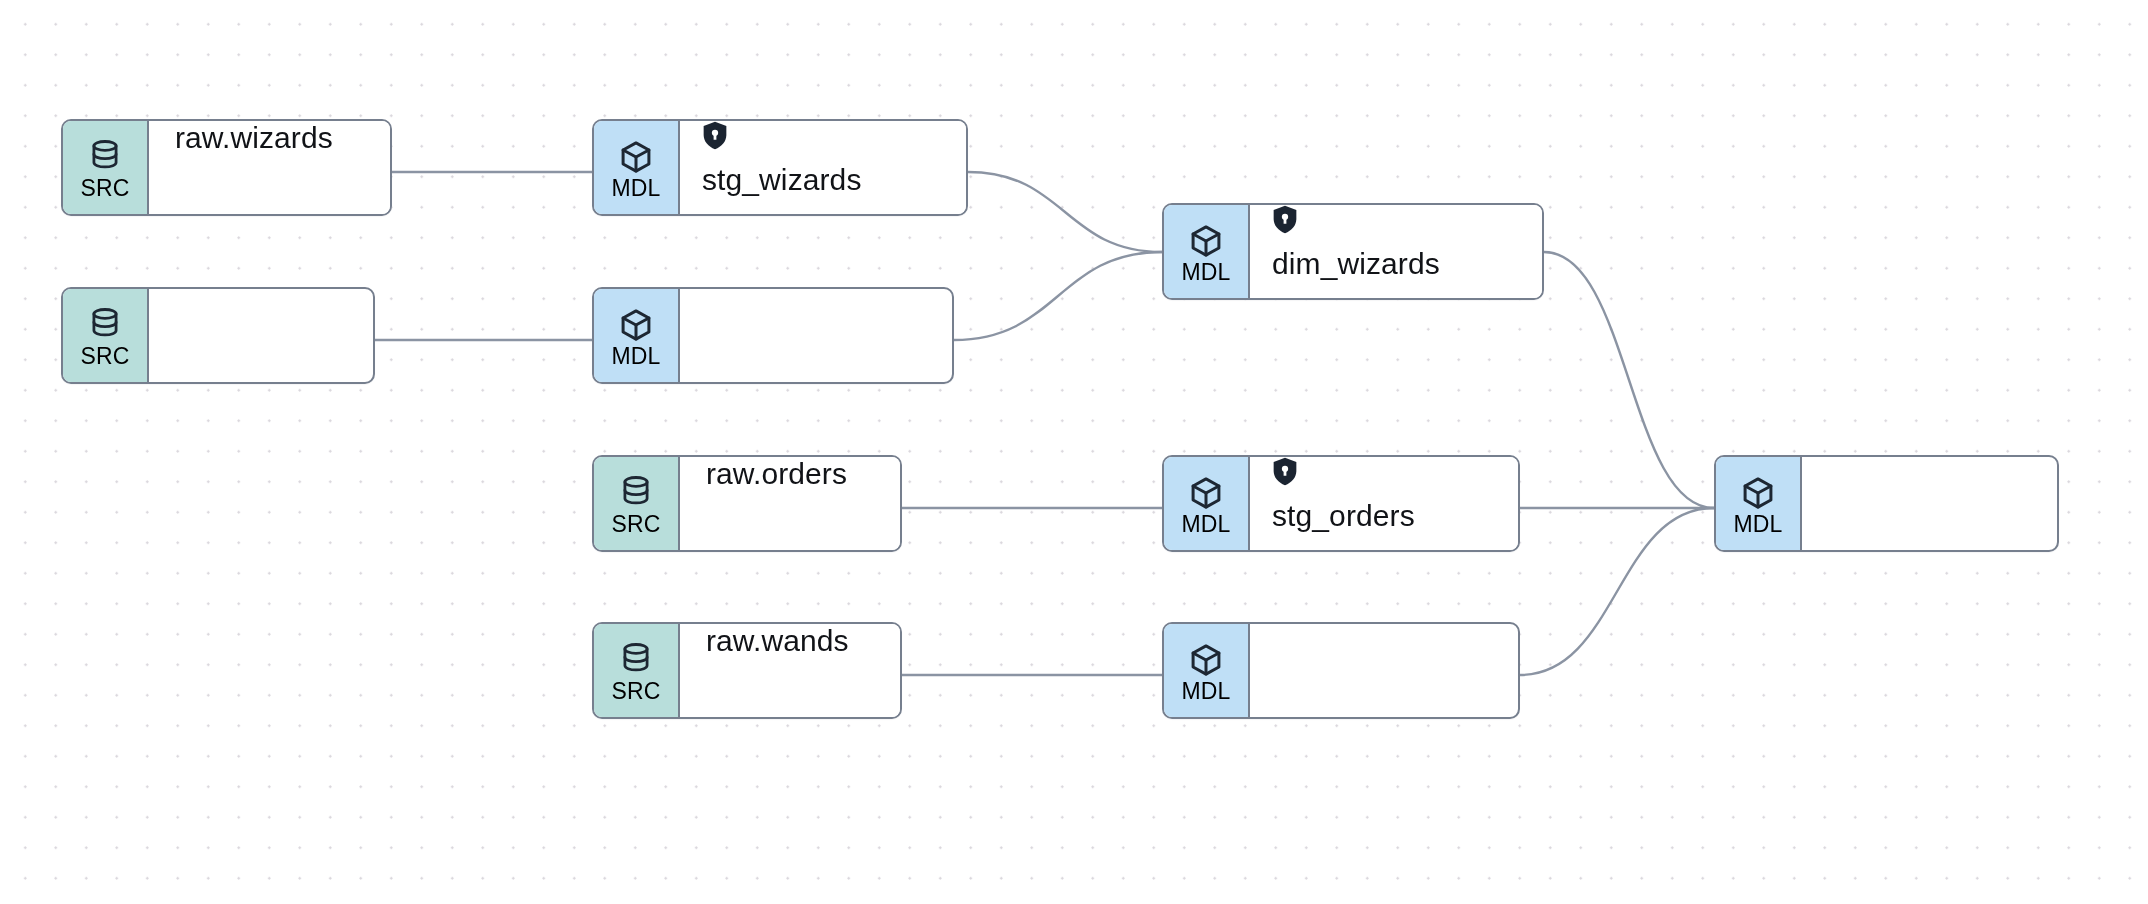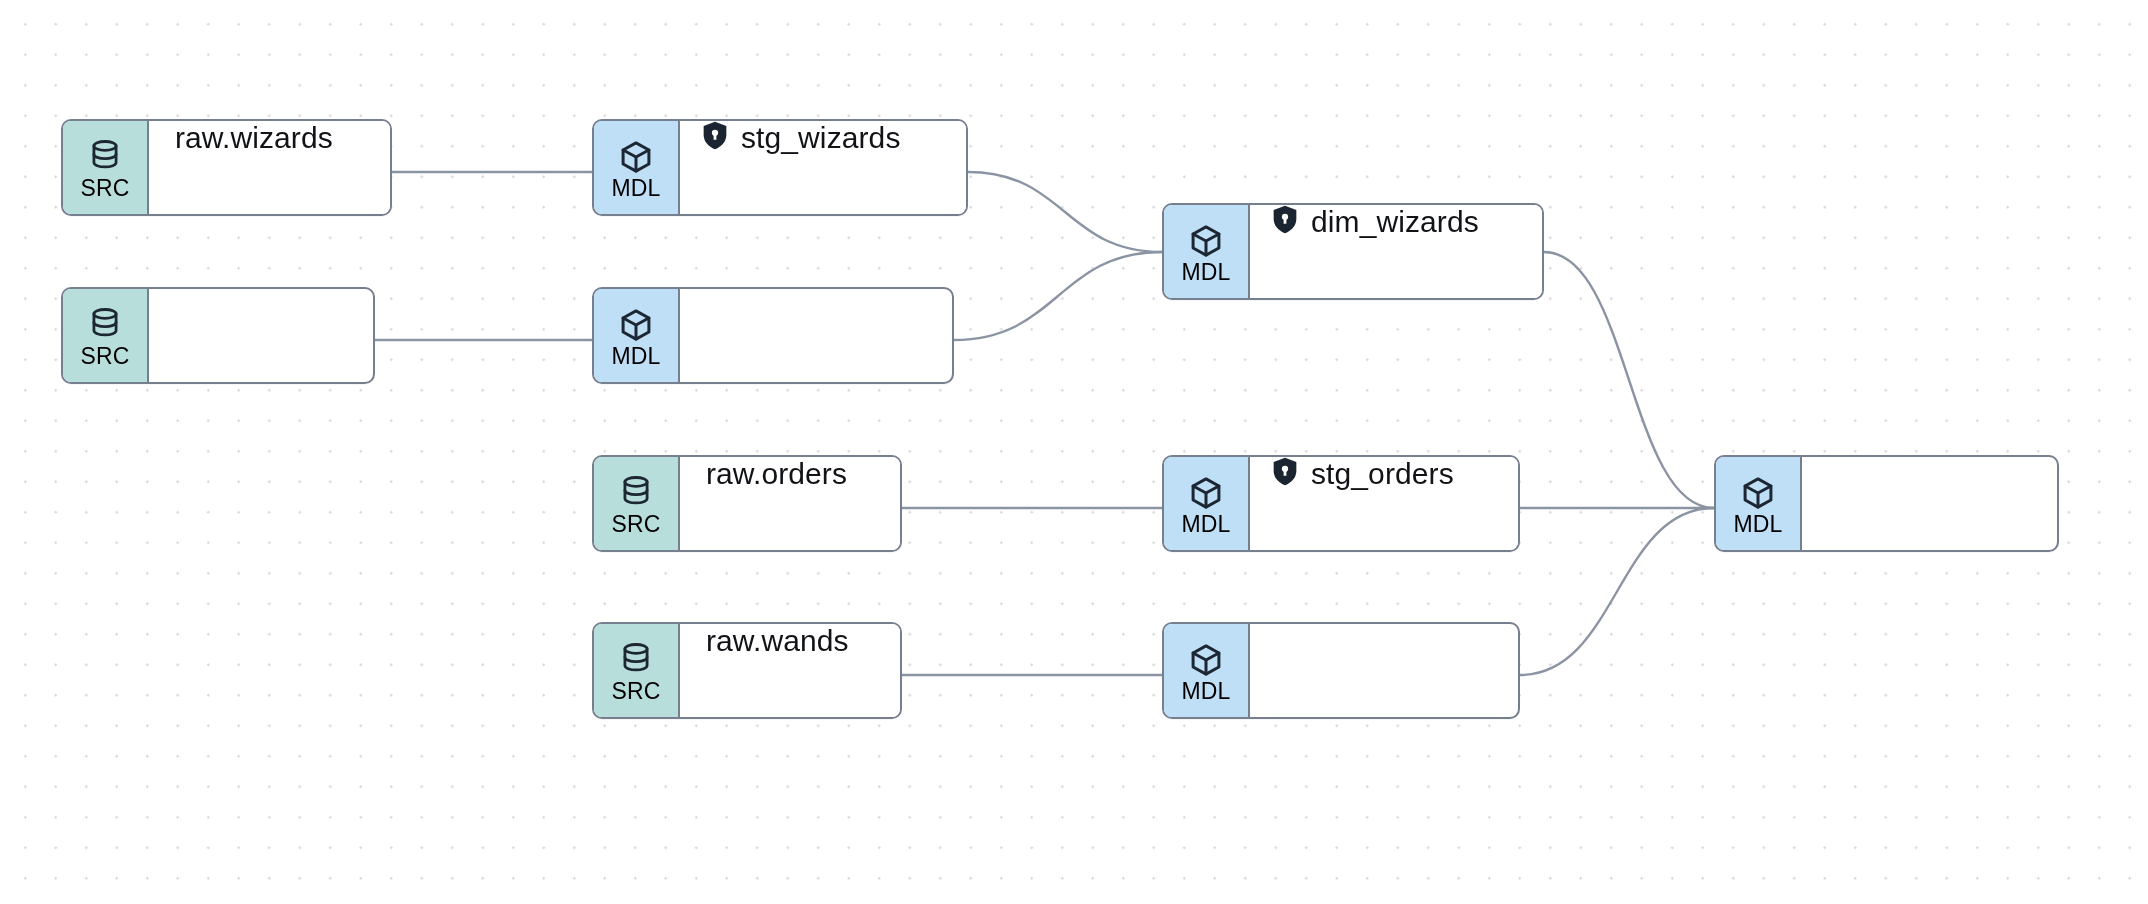--- a/index.html
+++ b/index.html
@@ -70,21 +70,21 @@
   }
 
   .node-body {
     flex: 1 1 auto;
     display: flex;
     align-items: flex-start;
     gap: 13px;
     padding: 0 22px 0 26px;
     background: #ffffff;
   }
-  .node.has-shield .node-body { padding-left: 22px; }
+  .node.has-shield .node-body { padding-left: 22px; flex-direction: column; }
 
   .shield-icon {
     flex: 0 0 auto;
     line-height: 0;
   }
 
   .node-label {
     font-size: 30px;
     line-height: 34px;
     color: #111317;

